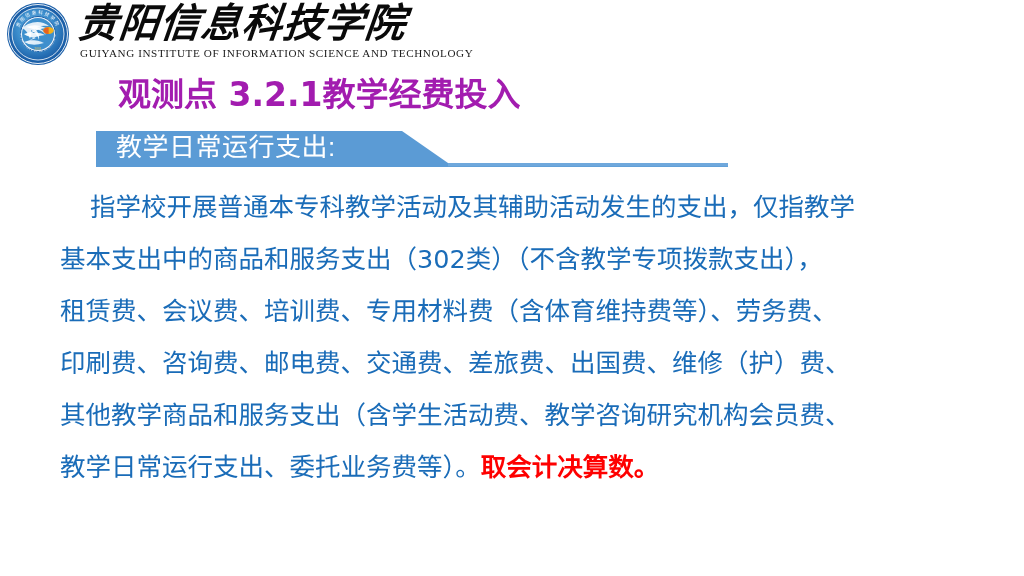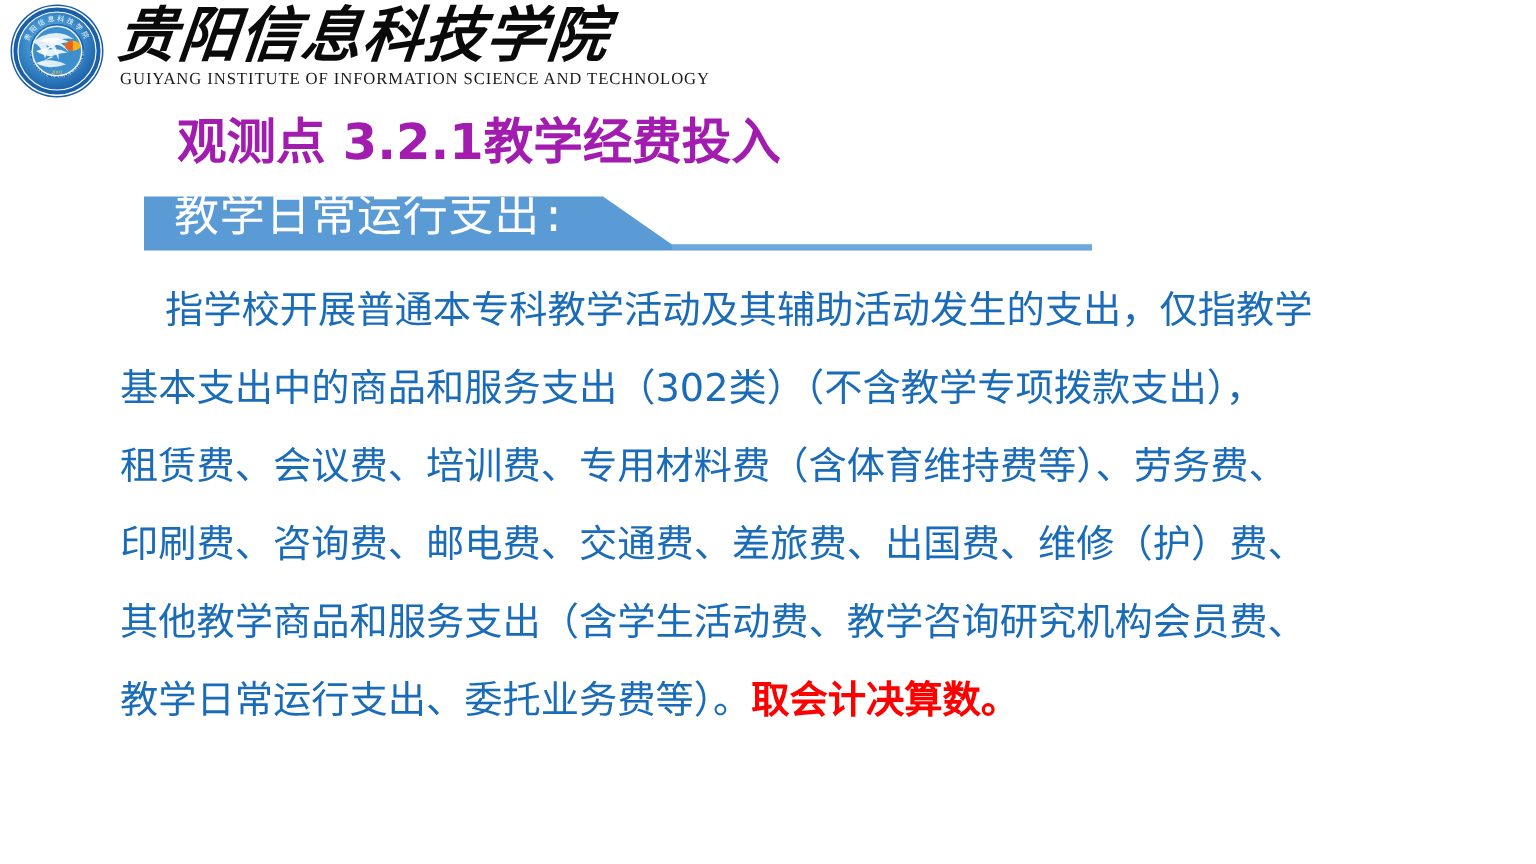--- a/index.html
+++ b/index.html
@@ -106,22 +106,22 @@
     top: 0;
     width: 632px;
     height: 42px;
   }
   .banner-label {
     position: absolute;
     left: 20px;
     top: 0px;
     height: 37px;
     line-height: 37px;
-    font-family: Liberation Mono, monospace;
-    font-size: 30px;
+    font-family: Liberation Sans, sans-serif;
+    font-size: 26px;
     color: #ffffff;
     white-space: nowrap;
     letter-spacing: 0.5px;
   }
 
   
   .body-text {
     position: absolute;
     left: 60px;
     top: 181px;
@@ -129,21 +129,20 @@
     font-family: "DejaVu Sans", "Liberation Sans", sans-serif;
     font-size: 25.5px;
     line-height: 52px;
     color: #1a6cb8;
     letter-spacing: 0px;
     white-space: nowrap;
   }
   .body-line {
     height: 52px;
     white-space: nowrap;
-    margin-left: 20px;
   }
   .body-line.first { text-indent: 30px; }
   .emph-red {
     color: #fe0000;
     font-weight: 700;
     text-align: center;
   }
 </style>
 </head>
 <body>

